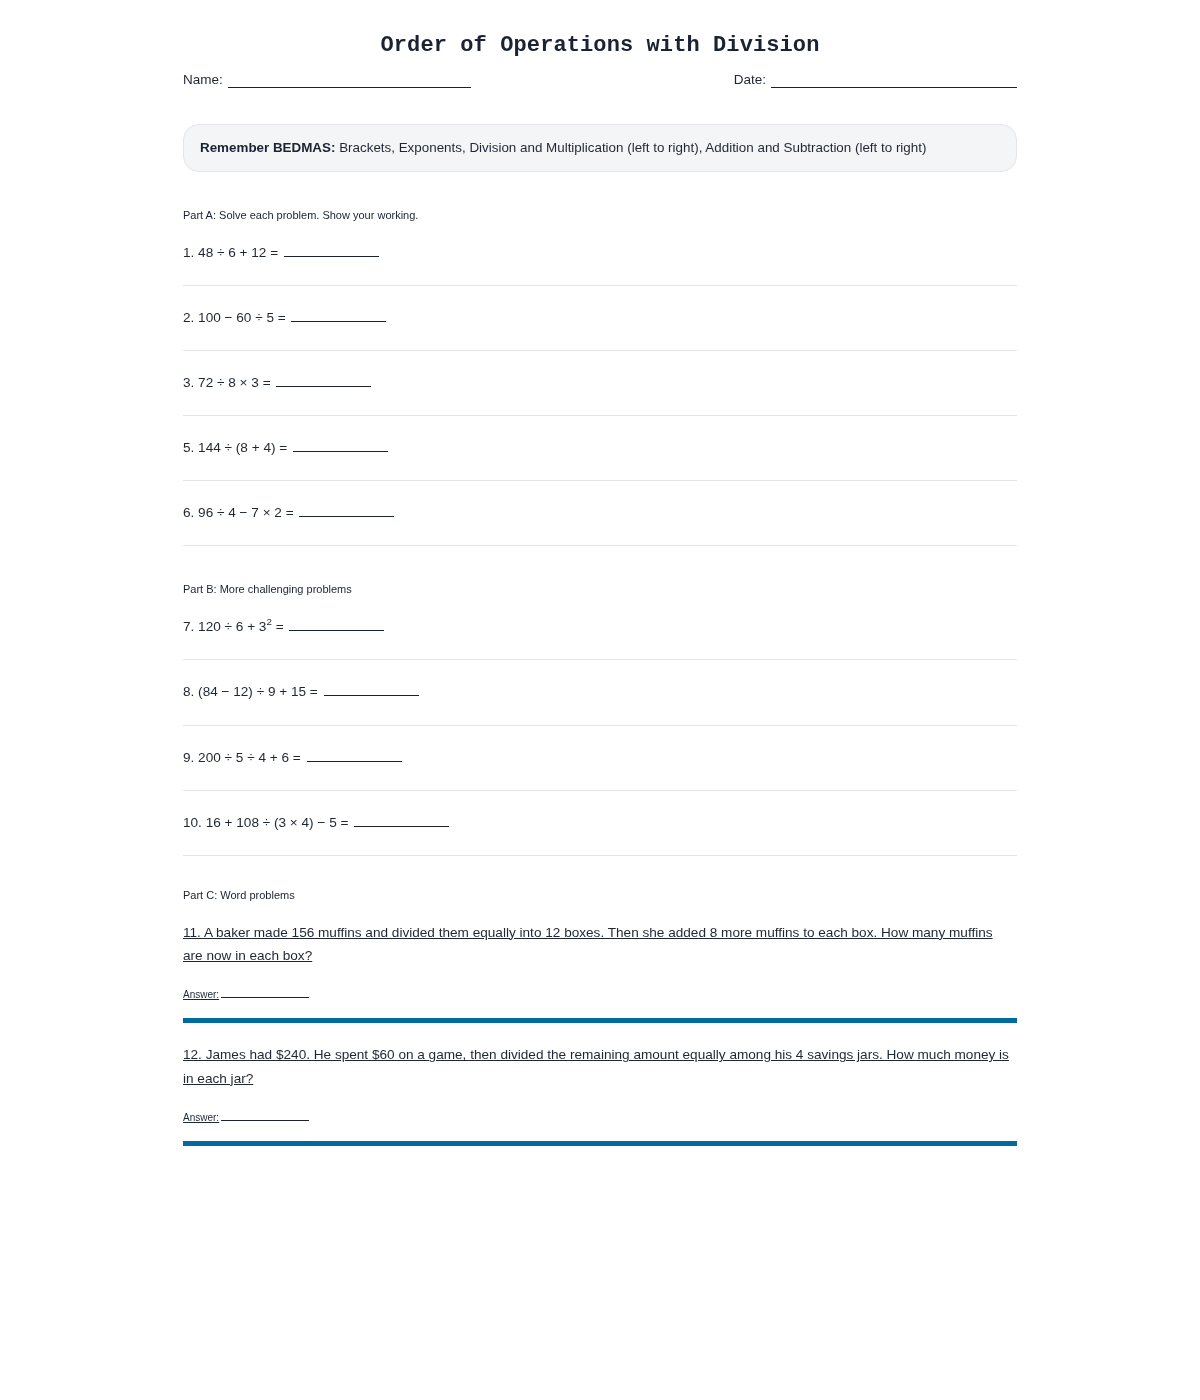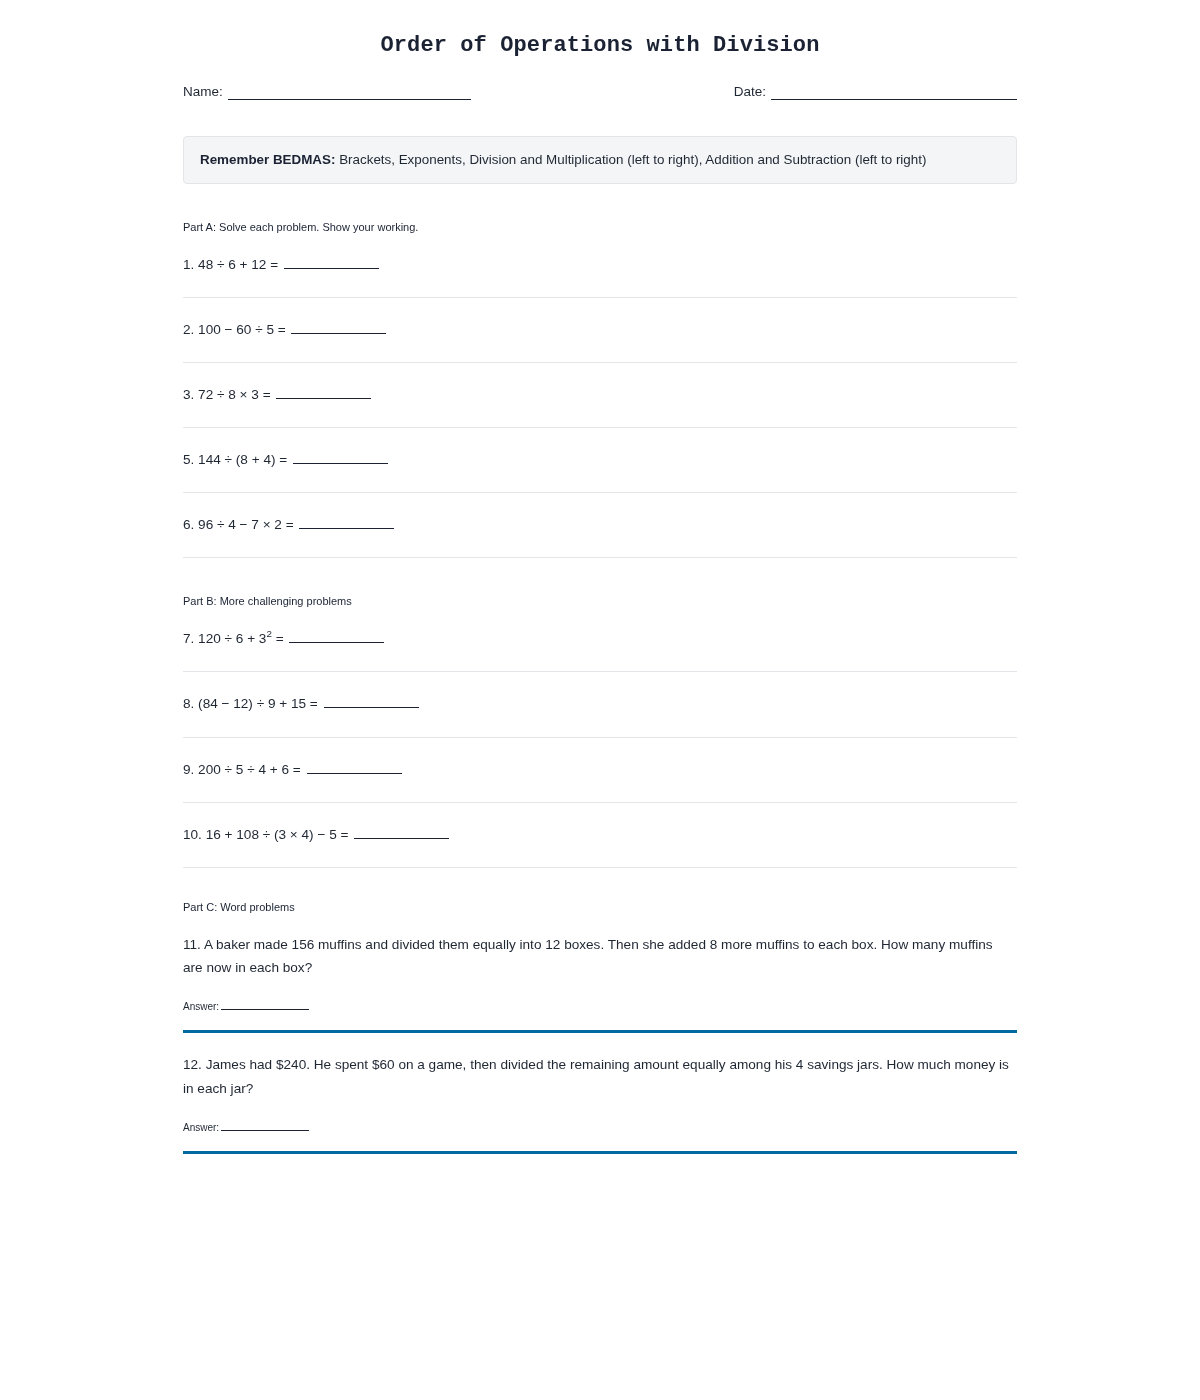--- a/index.html
+++ b/index.html
@@ -33,21 +33,21 @@
   .content {
     width: 834px;
     margin: 0 auto;
     margin-left: 183px;
   }
   
   .namedate-row {
     display: flex;
     justify-content: space-between;
     align-items: flex-start;
-    margin-top: 26px;
+    margin-top: 14px;
     font-size: 13.5px;
     color: #1f2733;
   }
   .field {
     display: flex;
     align-items: flex-end;
     white-space: nowrap;
   }
   .field-label {
     font-size: 13.5px;
@@ -60,21 +60,21 @@
     margin-left: 5px;
   }
   .rule-name { width: 243px; }
   .rule-date { width: 246px; }
 
   
   .callout {
     margin-top: 36px;
     background: #f4f5f7;
     border: 1px solid #e3e5e9;
-    border-radius: 4px;
+    border-radius: 16px;
     padding: 14px 16px;
     font-size: 13.4px;
     line-height: 1.35;
     color: #1f2733;
     box-sizing: border-box;
   }
   .callout b {
     font-weight: bold;
     color: #1a2233;
   }
@@ -110,21 +110,22 @@
     vertical-align: baseline;
   }
   .blank.short { width: 88px; }
 
   
   .word-problem {
     font-size: 13.6px;
     color: #1f2733;
     padding-top: 20px;
     padding-bottom: 18px;
-    border-bottom: 3px solid #0369a1;
+    border-bottom: 5px solid #0369a1;
+    text-decoration: underline;
   }
   .word-problem .prompt {
     line-height: 1.72;
     margin: 0;
     max-width: 830px;
   }
   .answer-row {
     margin-top: 18px;
     font-size: 10px;
     white-space: nowrap;

